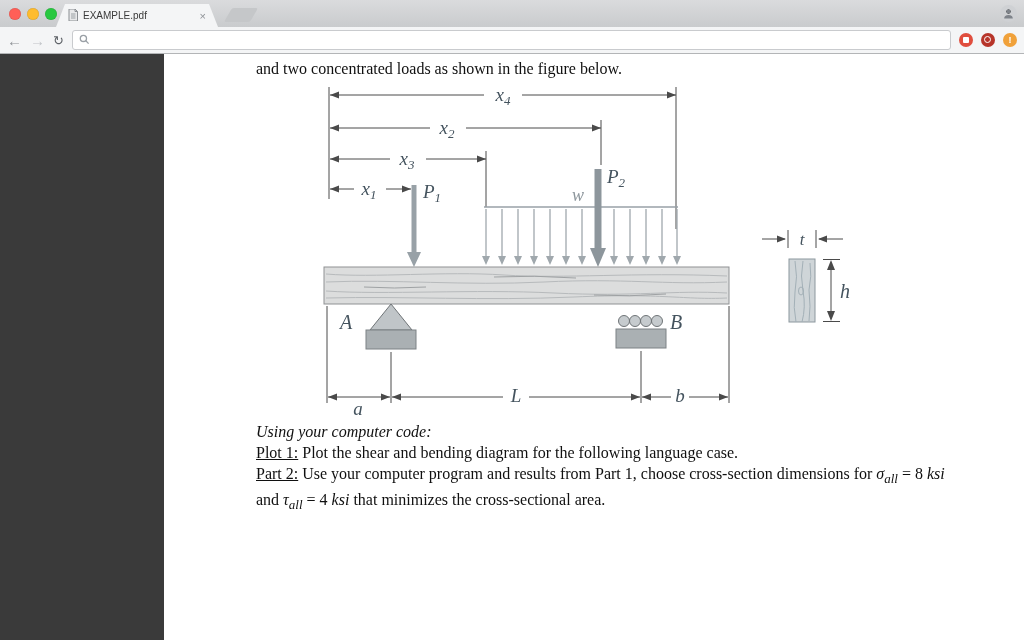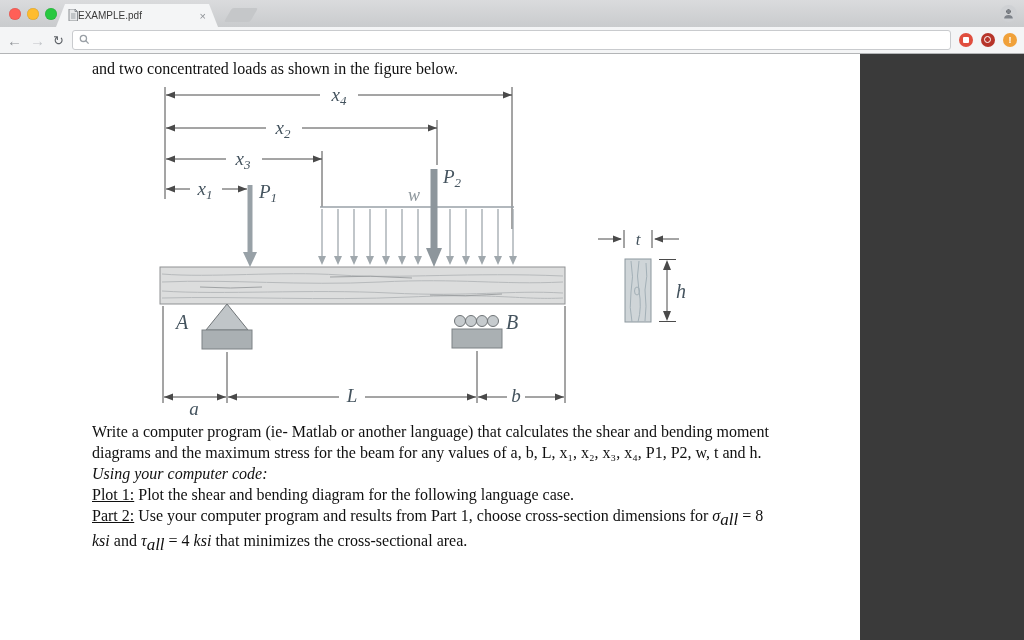--- a/index.html
+++ b/index.html
@@ -4,21 +4,21 @@
 <style>
   html,body{margin:0;padding:0}
   body{width:1024px;height:640px;overflow:hidden;background:#3a3a3a;font-family:"Liberation Sans",sans-serif}
 
   
   .tabstrip{position:relative;height:27px;background:linear-gradient(#dadbdd,#c9cbcd)}
   .dot{position:absolute;top:8px;width:12px;height:12px;border-radius:50%;box-shadow:inset 0 0 1px rgba(0,0,0,.35)}
   .dot.r{left:9px}.dot.y{left:27px}.dot.g{left:45px}
   .tab{position:absolute;left:56px;top:4px;width:162px;height:23px;background:#f4f5f6;
        clip-path:polygon(0 100%,9px 0,calc(100% - 9px) 0,100% 100%);
-       display:flex;align-items:center;padding:0 12px;box-sizing:border-box}
+       display:flex;align-items:center;gap:5px;padding:0 12px;box-sizing:border-box}
   .tab-title{flex:1;font-size:10px;color:#3a3a3a;white-space:nowrap;overflow:hidden}
   .tab-close{font-size:11px;color:#8e9297;cursor:default}
   .newtab{position:absolute;left:228px;top:8px;width:26px;height:14px;background:#c5c7c9;
           transform:skewX(-30deg);border-radius:2px}
   .profile{position:absolute;right:7px;top:5px;width:17px;height:17px;border-radius:50%;
            background:#cfd1d4;display:flex;align-items:center;justify-content:center}
 
   .toolbar{height:26px;background:#f4f5f6;border-bottom:1px solid #b3b5b7;
            display:flex;align-items:center;padding:0 7px;gap:8px}
   .nav{font-size:15px;line-height:1;cursor:default}
@@ -27,33 +27,33 @@
            display:flex;align-items:center;gap:5px;padding:0 6px}
   .omnibox input{border:none;outline:none;flex:1;font-size:11px;padding:0;background:transparent;
                  font-family:"Liberation Sans",sans-serif}
   .ext{width:14px;height:14px;border-radius:50%;position:relative;flex:0 0 auto;
        display:flex;align-items:center;justify-content:center;color:#fff;
        font-size:9px;font-weight:bold;line-height:1}
   .ext.e1::after{content:"";position:absolute;left:4px;top:4px;width:6px;height:6px;background:#fff;border-radius:1px}
   .ext.e2::after{content:"";position:absolute;left:3px;top:3px;width:5px;height:5px;border:1.5px solid #fff;border-radius:50%}
 
   
-  .viewport{height:586px;display:flex;justify-content:flex-start;overflow:hidden}
+  .viewport{height:586px;display:flex;justify-content:flex-end;overflow:hidden}
   .page{width:860px;background:#fff;position:relative;color:#101010;
         font-family:"Liberation Serif",serif}
   .page p{margin:0 78px 0 92px;font-size:16px;line-height:21px}
   .intro{padding-top:4px}
   .figure{display:block;margin-top:2px}
   .p-program{margin-top:12px}
   .p-using{margin-top:20px}
   .p-part2{margin-top:16px}
   .ulit{font-style:italic;}
   .ul{text-decoration:underline}
   .it{font-style:italic}
-  sub.it{font-size:17px;}
+  sub.it{font-size:13px;}
 
   
   .flbl{font:italic 19px "Liberation Serif",serif;fill:#44535e}
   .flbl .fsub{font-size:13px}
   .flbl.big{font-size:20px}
   .wlbl{font:italic 18px "Liberation Serif",serif;fill:#8d969c}
   .tlbl{font:italic 17px "Liberation Serif",serif;fill:#44535e}
 </style>
 </head>
 <body>
@@ -249,21 +249,20 @@
         <text class="wlbl" x="408" y="120">w</text>
         <text class="flbl big" x="176" y="248">A</text>
         <text class="flbl big" x="506" y="248">B</text>
         <text class="flbl" x="194" y="334" text-anchor="middle">a</text>
         <text class="flbl" x="352" y="321" text-anchor="middle">L</text>
         <text class="flbl" x="516" y="321" text-anchor="middle">b</text>
         <text class="tlbl" x="638" y="164" text-anchor="middle">t</text>
         <text class="flbl big" x="676" y="217">h</text>
       </svg>
 
-      <p class="p-program">Write a computer program (ie- Matlab or another language) that calculates the shear and bending moment diagrams and the maximum stress for the beam for any values of a, b, L, x₁, x₂, x₃, x₄, P1, P2, w, t and h.</p>
 
       <p class="p-using"><span class="ulit">Using your computer code:</span></p>
 
       <p><span class="ul">Plot 1:</span><span> Plot the shear and bending diagram for the following language case.</span></p>
 
 
       <p class="p-part2"><span class="ul">Part 2:</span><span> Use your computer program and results from Part 1, choose cross-section dimensions for </span><span class="it">σ</span><sub class="it">all</sub><span> = 8 </span><span class="it">ksi</span><span> and </span><span class="it">τ</span><sub class="it">all</sub><span> = 4 </span><span class="it">ksi</span><span> that minimizes the cross-sectional area.</span></p>
 
     </div>
   </div>

